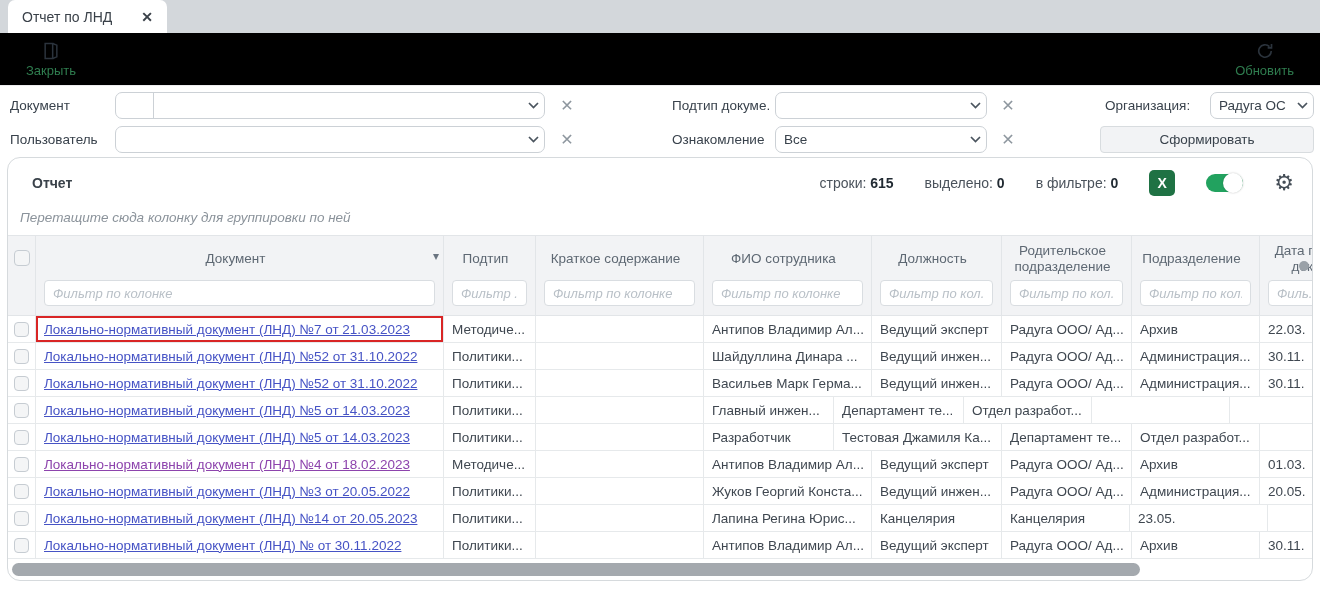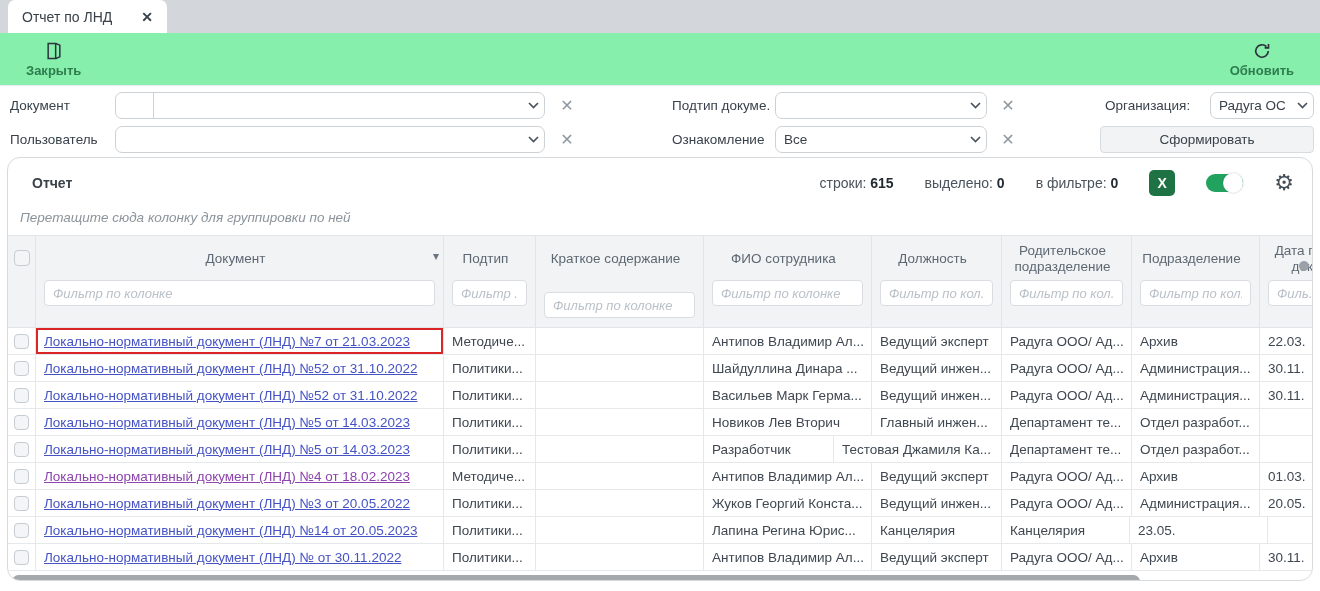--- a/index.html
+++ b/index.html
@@ -6,21 +6,21 @@
   html,body { width:1320px; height:591px; overflow:hidden; background:#fff;
     font-family:"Liberation Sans", sans-serif; color:#39424c; }
 
   
   .tabstrip { height:33px; background:#d3d7db; display:flex; align-items:flex-end; padding-left:8px; }
   .tab { height:33px; background:#fff; border-radius:7px 7px 0 0; display:inline-flex;
     align-items:center; gap:29px; padding:0 14px; font-size:14px; color:#3a4149; }
   .tab-close { font-size:14px; font-weight:bold; color:#3a4149; cursor:pointer; line-height:1; }
 
   
-  .toolbar { height:52px; background:#86efac; display:flex; align-items:center; justify-content:space-between; padding:0 26px;font-weight:bold; }
+  .toolbar { height:52px; background:#000000; display:flex; align-items:center; justify-content:space-between; padding:0 26px; }
   .tool-btn { display:flex; flex-direction:column; align-items:center; gap:2px; cursor:pointer; }
   .tool-btn svg { display:block; }
   .tool-label { font-size:13px; color:#2f7d4f; }
 
   
   .filters { position:relative; height:72px; background:#fff; border-top:1px solid #ededef; }
   .flabel { position:absolute; font-size:13.5px; color:#39424c; line-height:27px; height:27px; white-space:nowrap; overflow:hidden; }
   .ctl { position:absolute; height:27px; border:1px solid #ccd1d6; border-radius:7px; background:#fff;
     display:flex; align-items:center; font-size:13.5px; color:#39424c; }
   .ctl .seg { width:38px; height:100%; border-right:1px solid #ccd1d6; }
@@ -58,21 +58,21 @@
   .th-label { height:44px; display:flex; align-items:center; justify-content:center; text-align:center;
     font-size:13.5px; color:#5e6873; padding:2px 14px 0 6px; position:relative; line-height:1.15; }
   .sort { position:absolute; right:4px; top:50%; transform:translateY(-55%); font-size:12px; color:#6a7480; }
   .th-filter { padding:0 8px 9px 8px; }
   .th-filter input { width:100%; height:26px; border:1px solid #d9dde1; border-radius:4px; padding:0 8px;
     font-size:13px; font-family:"Liberation Sans",sans-serif; color:#39424c; outline:none; }
   .th-filter input::placeholder { color:#b9c0c7; font-style:italic; }
   .col-cb { flex:0 0 28px; width:28px; }
   .col0 { flex:0 0 408px; width:408px; }
   .col1 { flex:0 0 92px;  width:92px; }
-  .col2 { flex:0 0 168px; width:168px;gap:12px; }
+  .col2 { flex:0 0 168px; width:168px; }
   .col3 { flex:0 0 168px; width:168px; }
   .col4 { flex:0 0 130px; width:130px; }
   .col5 { flex:0 0 130px; width:130px; }
   .col6 { flex:0 0 128px; width:128px; }
   .col7 { flex:0 0 138px; width:138px; }
   .th.col-cb { align-items:center; justify-content:flex-start; padding-top:14px; }
   .checkbox { width:16px; height:16px; border:1.5px solid #c6ccd2; border-radius:4px; background:#f4f5f6; display:inline-block; }
   .tbody .tr { display:flex; height:27px; border-bottom:1px solid #e6e9eb; }
   .td { border-right:1px solid #e6e9eb; display:flex; align-items:center; padding:0 8px;
     font-size:13.5px; color:#3f4750; white-space:nowrap; overflow:hidden; }
@@ -283,21 +283,20 @@
           </div>
           <div class="tr">
             <div class="td col-cb">
               <span class="checkbox"></span>
             </div>
             <div class="td col0">
               <a href="#" class="doclink">Локально-нормативный документ (ЛНД) №5 от 14.03.2023</a>
             </div>
             <div class="td col1">Политики...</div>
             <div class="td col2"></div>
-            <div class="td col3">Новиков Лев Вторич</div>
             <div class="td col4">Главный инжен...</div>
             <div class="td col5">Департамент те...</div>
             <div class="td col6">Отдел разработ...</div>
             <div class="td col7"></div>
           </div>
           <div class="tr">
             <div class="td col-cb">
               <span class="checkbox"></span>
             </div>
             <div class="td col0">

